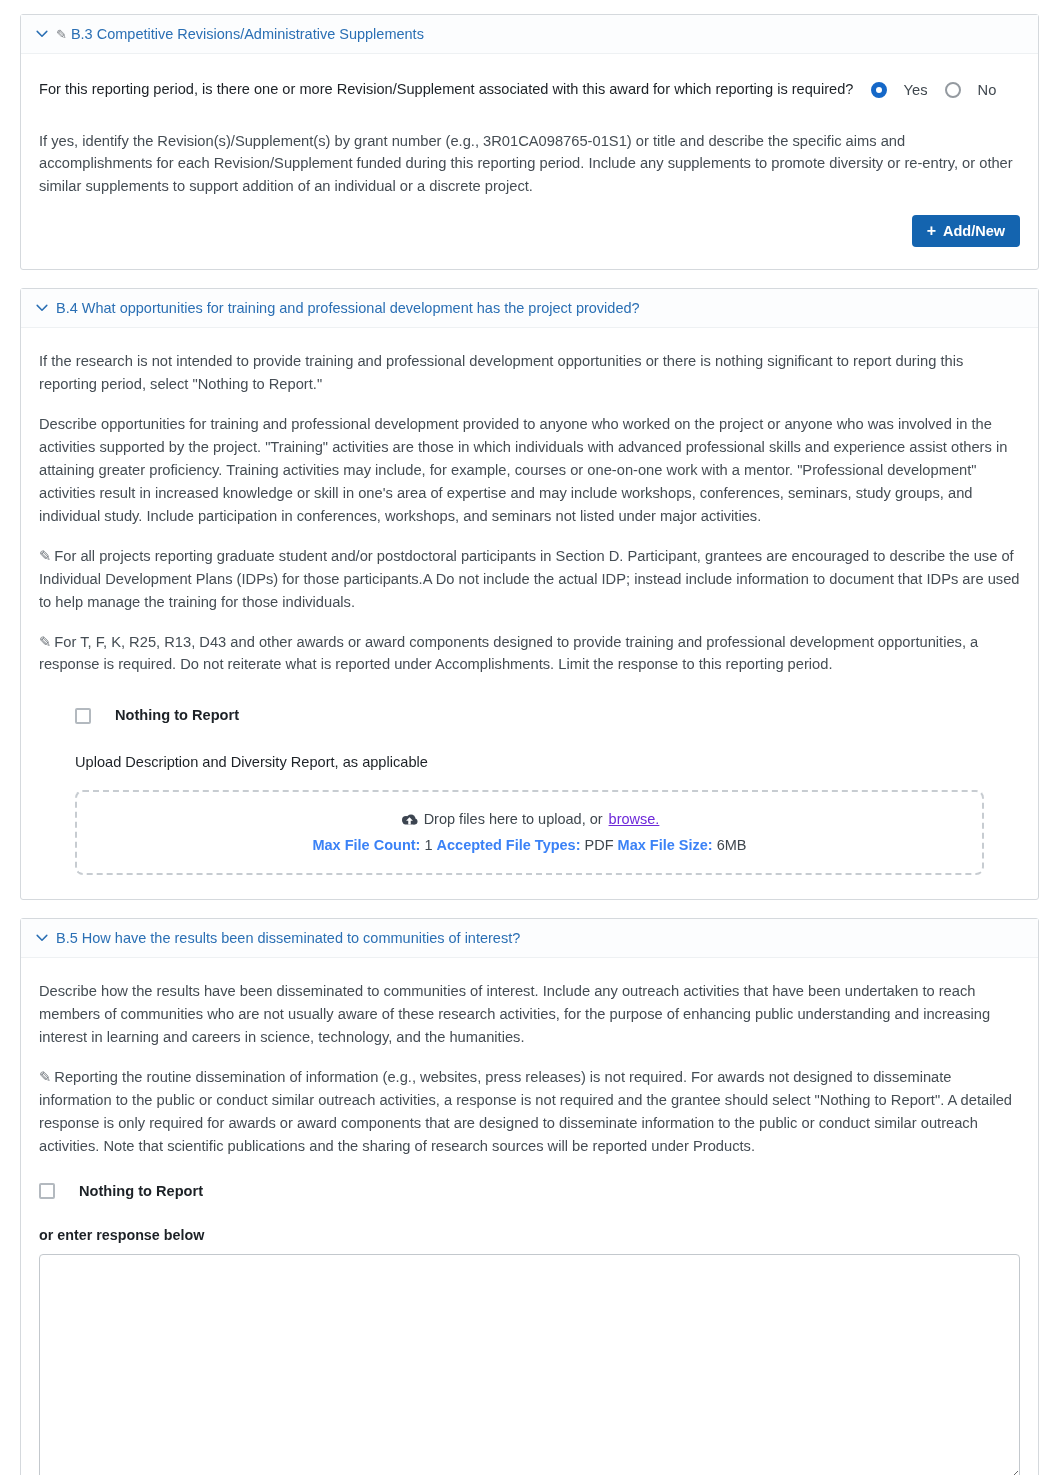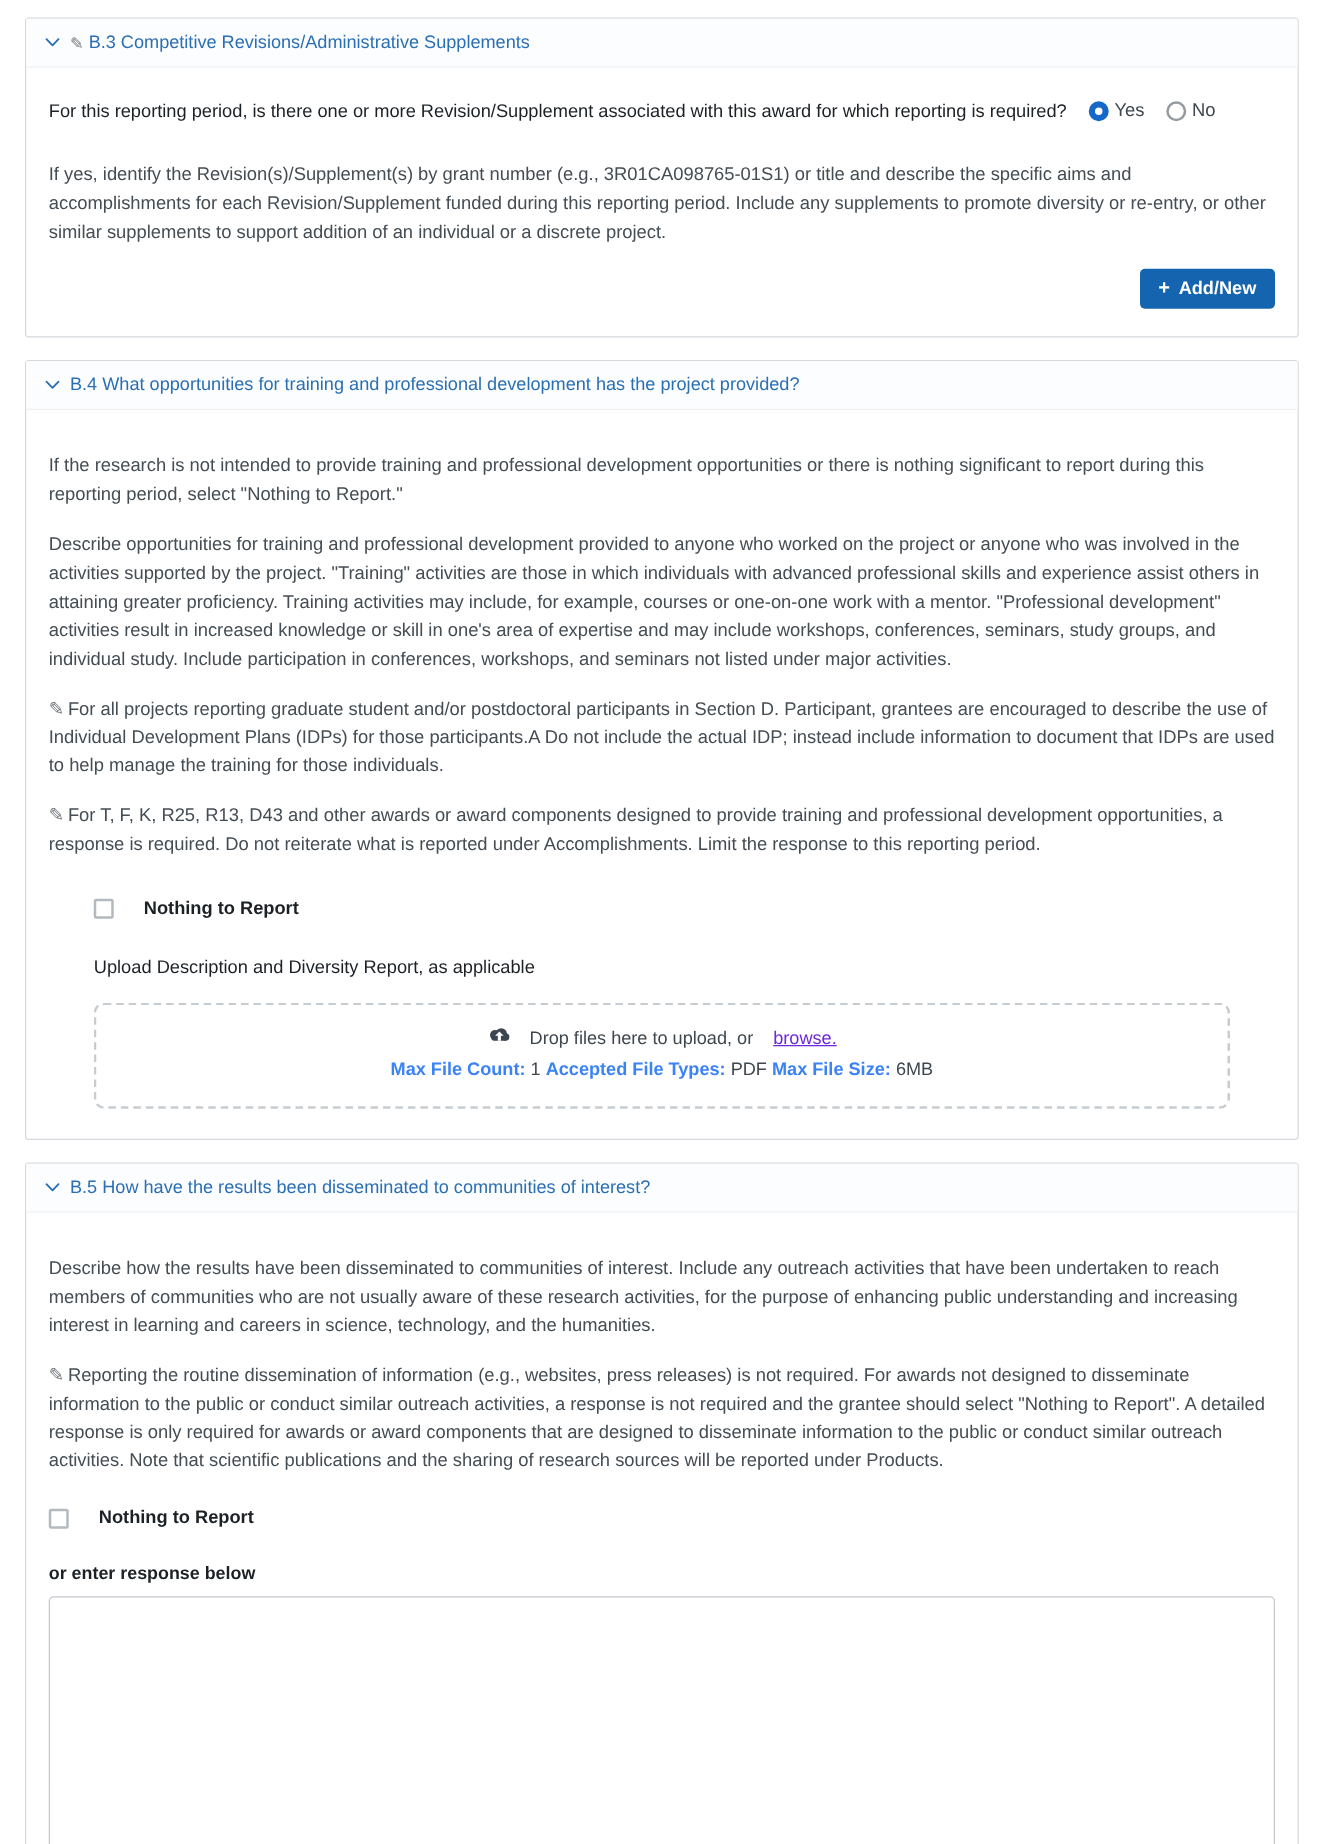--- a/index.html
+++ b/index.html
@@ -4,37 +4,37 @@
 <style>
   *{box-sizing:border-box}
   html,body{margin:0;padding:0;background:#ffffff}
   body{width:1059px;font-family:"Liberation Sans",sans-serif;color:#3f474e}
   .page{padding:14px 20px 30px}
   .card{border:1px solid #d5d9dd;border-radius:3px;margin-bottom:18px;background:#fff}
   .card-header{display:flex;align-items:center;gap:7px;padding:11px 14px;background:#fcfdfe;border-bottom:1px solid #eef1f3;color:#2a6fb4;font-size:14.5px;cursor:pointer}
   .chevron{display:inline-flex;color:#2a6fb4;flex:none}
   .hdr-pencil{color:#777c81;font-size:13px;margin-right:-3px}
   .card-body{padding:18px 18px 22px;font-size:14.7px;line-height:1.56;color:#454d54}
-  .card-body p{margin:16px 0 17px}
+  .card-body p{margin:4px 0 17px}
   .card-body p:last-child{margin-bottom:0}
   .q-line{margin:6px 0 28px}
   .q-text{font-weight:400;color:#1c2126;font-size:14.6px}
-  .radio-label{display:inline-flex;align-items:center;gap:5px;margin-left:13px;color:#3f474e;cursor:pointer;vertical-align:middle}
+  .radio-label{display:inline-flex;align-items:center;gap:17px;margin-left:13px;color:#3f474e;cursor:pointer;vertical-align:middle}
   .radio{width:16px;height:16px;border-radius:50%;border:2px solid #949aa0;background:#fff;flex:none;display:inline-block}
   .radio.selected{border:5px solid #1568c8}
   .btn-row{display:flex;justify-content:flex-end;margin-top:8px}
   .btn-primary{display:inline-flex;align-items:center;gap:7px;background:#1464af;color:#fff;border:none;border-radius:4px;padding:8px 15px;font-size:14.5px;font-weight:700;font-family:inherit;cursor:pointer}
   .btn-primary .plus{font-size:16px;font-weight:700;line-height:1}
   .pencil{color:#6e747a;margin-right:3px}
   .check-row{display:flex;align-items:center;gap:24px;font-weight:700;color:#1c2126;margin:28px 0 0;font-size:14.6px}
   .check-row.indent{margin-left:36px}
   .checkbox{width:16px;height:16px;border:2px solid #b3b9bf;border-radius:2px;background:#fff;flex:none;cursor:pointer}
   .upload-label{font-weight:400;color:#1c2126;margin:24px 0 16px 36px;font-size:14.6px}
   .dropzone{margin:0 36px 2px;border:2px dashed #c7ccd1;border-radius:8px;padding:16px 10px 17px;text-align:center;font-size:14.5px;color:#3f474e;cursor:pointer}
-  .dz-line1{display:flex;justify-content:center;align-items:flex-start;gap:16px}
+  .dz-line1{display:flex;justify-content:center;align-items:center;gap:6px}
   .cloud-icon{display:inline-flex;flex:none;margin-top:1px}
   .link{color:#6d28d9;text-decoration:underline;cursor:pointer}
   .dz-line2{margin-top:3px}
   .dz-line2 b{color:#3b82f6}
   .check-row.plain{margin:22px 0 0}
   .resp-label{font-weight:700;color:#1c2126;margin:22px 0 7px;font-size:14.3px}
   .response-area{width:100%;height:226px;border:1px solid #c3c8cd;border-radius:4px;resize:vertical;font-family:inherit;font-size:14.5px;padding:8px;color:#3f474e}
 </style>
 </head>
 <body>

